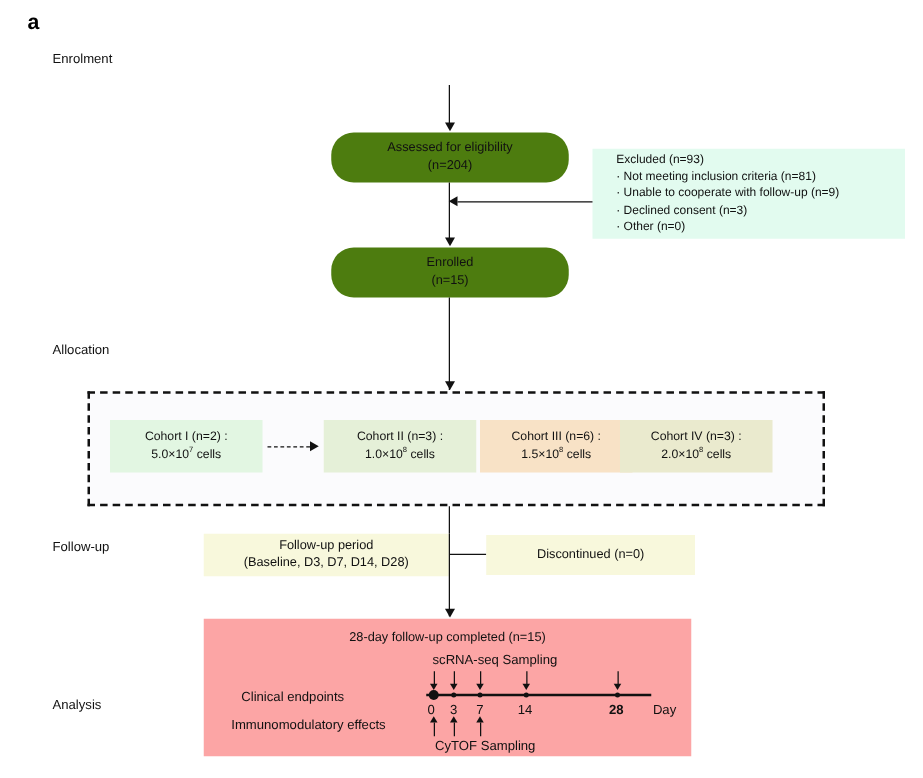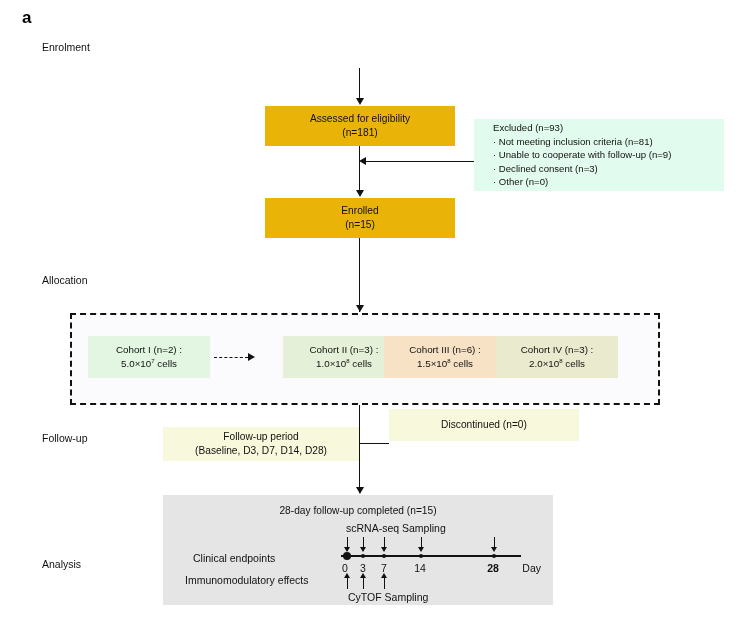--- a/index.html
+++ b/index.html
@@ -21,25 +21,25 @@
   }
 
   .node{
     display:flex;align-items:center;justify-content:center;
     text-align:center;font-size:10.2px;line-height:1.35;color:#111;
     padding:2px 4px;
   }
   .node .inner{width:100%;}
 
   .node.phase{background:#e6f2e2;}
-  .node.mint{background:#eab308;}
+  .node.mint{background:#4d7c0f;border-radius:18px;}
   .node.excluded{background:#e2fbef;text-align:left;justify-content:flex-start;
                  font-size:9.6px;line-height:1.42;padding:7px 19px;}
   .node.cream{background:#f8f8dc;}
-  .node.analysis{background:#e5e5e5;}
+  .node.analysis{background:#fca5a5;}
 
   .cohort{font-size:9.8px;line-height:1.45;}
   .cohort.c1{background:#e2f6e2;}
   .cohort.c2{background:#e5f0d8;}
   .cohort.c3{background:#f8e2c6;}
   .cohort.c4{background:#eaeace;}
 
   .alloc-box{
     border:2.5px dashed #111;background:#fbfbfd;
   }
@@ -94,21 +94,21 @@
   <div class="abs stage-label" style="left:42px;top:432px;">Follow-up</div>
   <div class="abs stage-label" style="left:42px;top:558px;">Analysis</div>
 
 
   <div class="abs vline" style="left:359px;top:68px;height:32px;"></div>
   <div class="abs arrow-down" style="left:355.5px;top:98px;"></div>
 
   <div class="abs node mint" style="left:265px;top:106px;width:190px;height:40px;">
     <div class="inner">
       <div>Assessed for eligibility</div>
-      <div>(n=181)</div>
+      <div>(n=204)</div>
     </div>
   </div>
 
   <div class="abs vline" style="left:359px;top:146px;height:48px;"></div>
   <div class="abs arrow-down" style="left:355.5px;top:190px;"></div>
 
   <div class="abs node excluded" style="left:474px;top:119px;width:250px;height:72px;">
     <div class="inner">
       <div>Excluded (n=93)</div>
       <div>· Not meeting inclusion criteria (n=81)</div>
@@ -138,21 +138,21 @@
       <div>Cohort I (n=2) :</div>
       <div>
         <span>5.0×10</span><sup>7</sup><span> cells</span>
       </div>
     </div>
   </div>
 
   <div class="abs dashline" style="left:214px;top:357px;width:34px;"></div>
   <div class="abs arrow-right" style="left:248px;top:352.5px;"></div>
 
-  <div class="abs node cohort c2" style="left:259px;top:336px;width:122px;height:42px;margin-left:24px;">
+  <div class="abs node cohort c2" style="left:259px;top:336px;width:122px;height:42px;">
     <div class="inner">
       <div>Cohort II (n=3) :</div>
       <div>
         <span>1.0×10</span><sup>8</sup><span> cells</span>
       </div>
     </div>
   </div>
 
   <div class="abs dashline" style="left:385px;top:357px;width:34px;"></div>
   <div class="abs arrow-right" style="left:419px;top:352.5px;"></div>
@@ -185,21 +185,21 @@
       <div>Follow-up period</div>
       <div>(Baseline, D3, D7, D14, D28)</div>
     </div>
   </div>
 
   <div class="abs vline" style="left:359px;top:427px;height:66px;"></div>
   <div class="abs arrow-down" style="left:355.5px;top:487px;"></div>
 
   <div class="abs hline" style="left:360px;top:443px;width:29px;"></div>
 
-  <div class="abs node cream" style="left:389px;top:409px;width:190px;height:32px;text-align:center;">
+  <div class="abs node cream" style="left:389px;top:428px;width:167px;height:32px;text-align:center;">
     <div class="inner">
       <div>Discontinued (n=0)</div>
     </div>
   </div>
 
   <div class="abs node analysis" style="left:163px;top:495px;width:390px;height:110px;display:block;padding:0;">
 
     <div class="abs" style="left:0;top:9px;width:390px;text-align:center;font-size:10.2px;">28-day follow-up completed (n=15)</div>
 
     <div class="abs endpoint-label" style="left:30px;top:56px;">Clinical endpoints</div>

